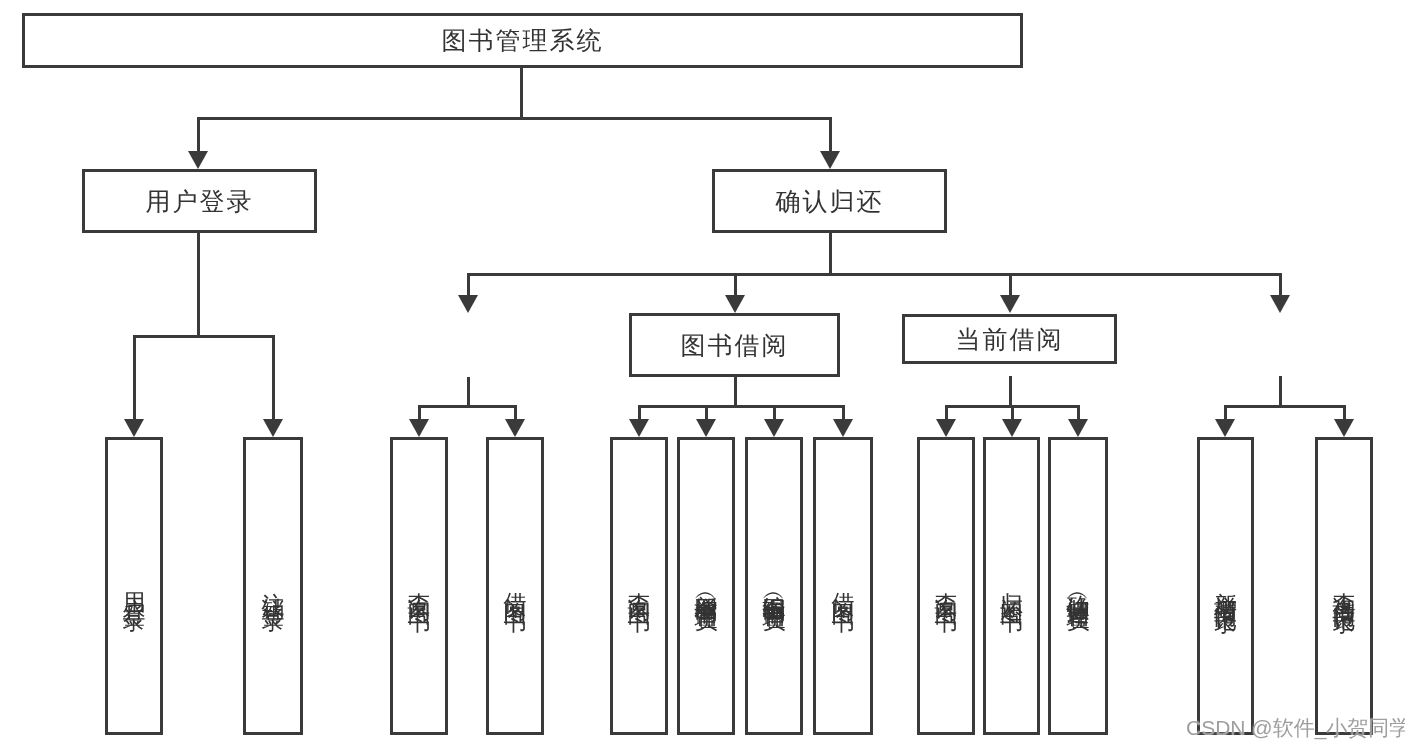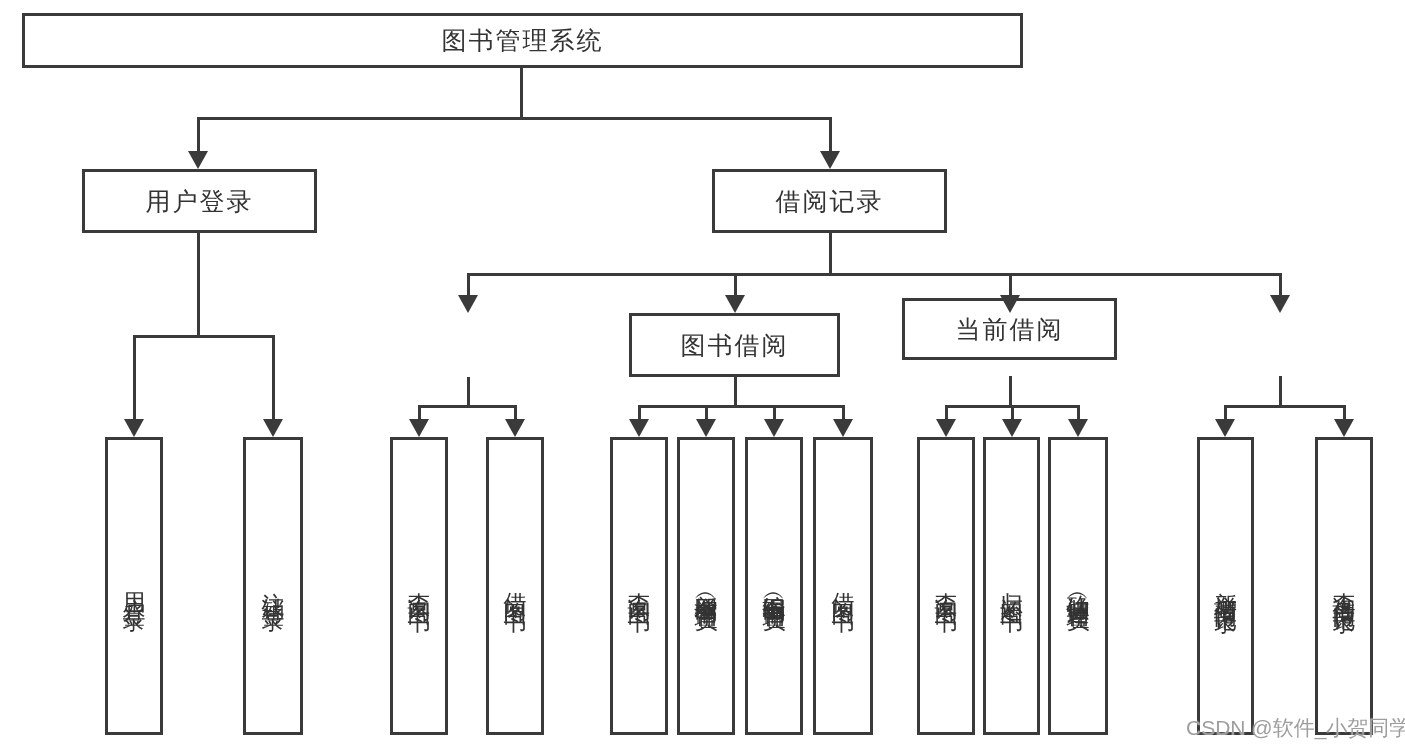--- a/index.html
+++ b/index.html
@@ -78,21 +78,21 @@
   <div class="hl" style="left:197px;top:117px;width:635px;"></div>
   <div class="vl" style="left:197px;top:117px;height:38px;"></div>
   <div class="ar" style="left:188px;top:151px;"></div>
   <div class="vl" style="left:829px;top:117px;height:38px;"></div>
   <div class="ar" style="left:820px;top:151px;"></div>
 
   <div class="box" style="left:82px;top:169px;width:235px;height:64px;">
     <span>用户登录</span>
   </div>
   <div class="box" style="left:712px;top:169px;width:235px;height:64px;">
-    <span>借阅记录</span>
+    <span>确认归还</span>
   </div>
 
   <div class="vl" style="left:197px;top:233px;height:105px;"></div>
   <div class="hl" style="left:133px;top:335px;width:142px;"></div>
   <div class="vl" style="left:133px;top:335px;height:86px;"></div>
   <div class="ar" style="left:124px;top:419px;"></div>
   <div class="vl" style="left:272px;top:335px;height:86px;"></div>
   <div class="ar" style="left:263px;top:419px;"></div>
 
   <div class="vl" style="left:829px;top:233px;height:42px;"></div>
@@ -102,21 +102,21 @@
   <div class="vl" style="left:734px;top:273px;height:24px;"></div>
   <div class="ar" style="left:725px;top:295px;"></div>
   <div class="vl" style="left:1009px;top:273px;height:24px;"></div>
   <div class="ar" style="left:1000px;top:295px;"></div>
   <div class="vl" style="left:1279px;top:273px;height:24px;"></div>
   <div class="ar" style="left:1270px;top:295px;"></div>
 
   <div class="box" style="left:629px;top:313px;width:211px;height:64px;">
     <span>图书借阅</span>
   </div>
-  <div class="box" style="left:902px;top:298px;width:215px;height:62px;">
+  <div class="box" style="left:902px;top:314px;width:215px;height:50px;">
     <span>当前借阅</span>
   </div>
 
   <div class="vl" style="left:467px;top:377px;height:30px;"></div>
   <div class="hl" style="left:418px;top:405px;width:99px;"></div>
   <div class="vl" style="left:418px;top:405px;height:16px;"></div>
   <div class="ar" style="left:409px;top:419px;"></div>
   <div class="vl" style="left:514px;top:405px;height:16px;"></div>
   <div class="ar" style="left:505px;top:419px;"></div>
 

